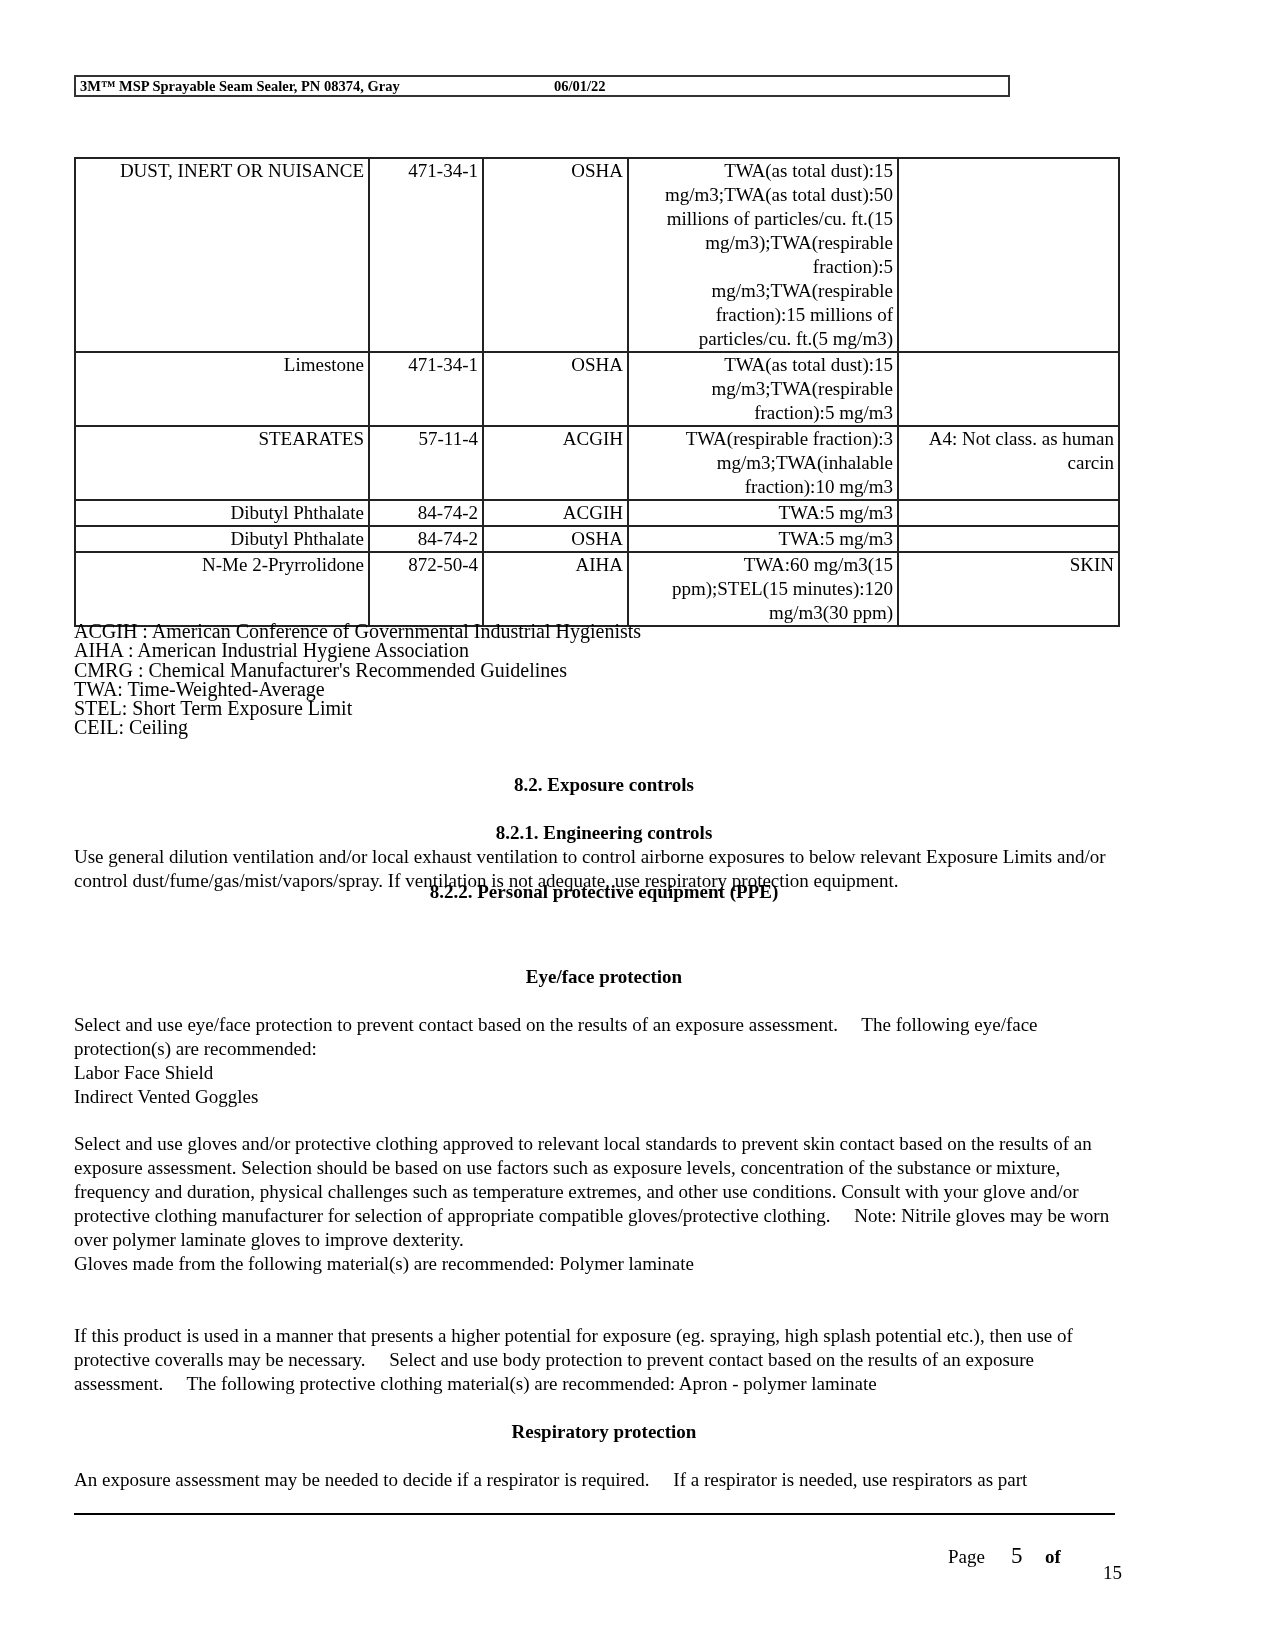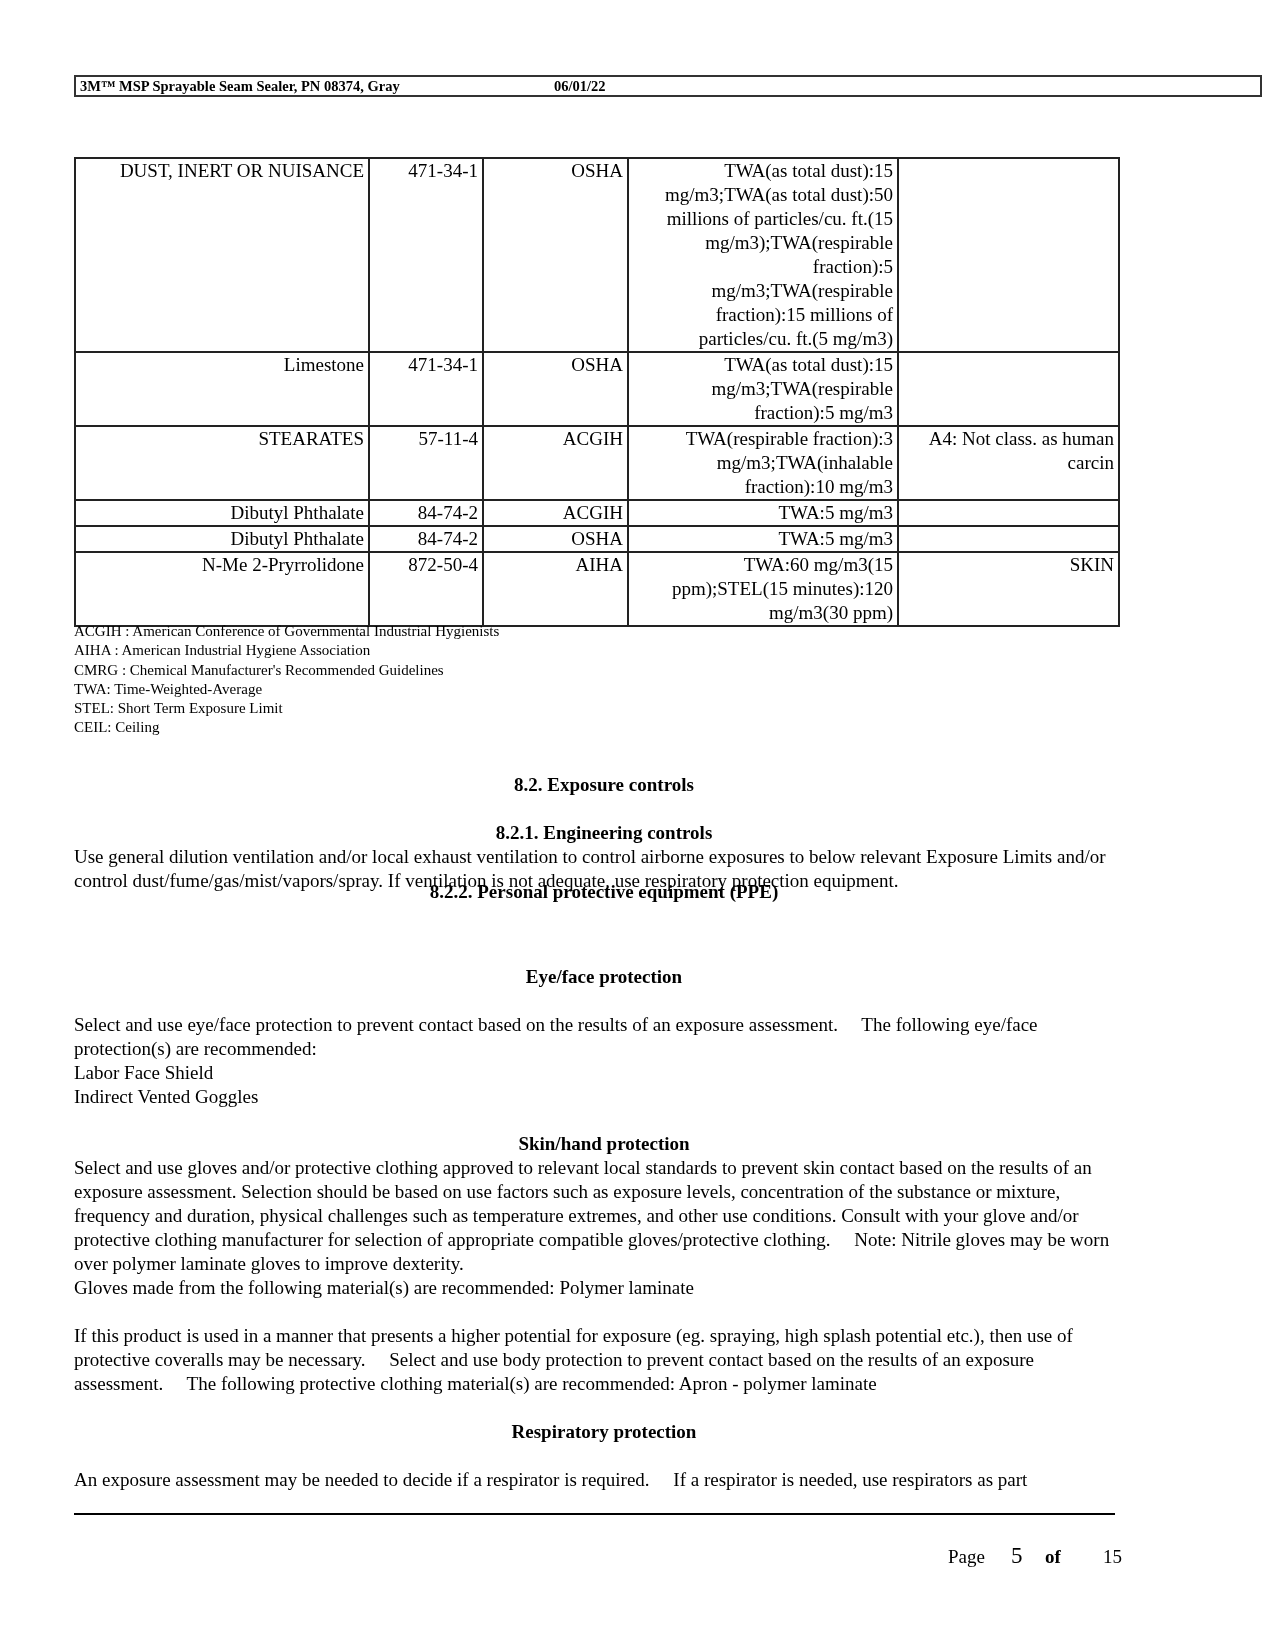--- a/index.html
+++ b/index.html
@@ -1,33 +1,33 @@
 <!DOCTYPE html>
 <html><head>
 <meta charset="utf-8">
 <style>
   html, body { margin:0; padding:0; background:#ffffff; }
   body { width:1275px; height:1650px; position:relative; overflow:hidden;
          font-family:"Liberation Serif", "DejaVu Serif", serif; color:#000; }
-  .hdr { position:absolute; left:74px; top:75px; width:1188px; height:22px;
+  .hdr { position:absolute; left:74px; top:75px; width:936px; height:22px;
          border:2px solid #333; box-sizing:border-box; font-weight:bold; font-size:14.5px;
          line-height:18px; padding-left:4px; }
   .hdr .date { position:absolute; left:478px; top:0; }
   table.exp { position:absolute; left:74px; top:157px; border-collapse:collapse;
               font-size:19px; line-height:24px; }
   table.exp td { border:2px solid #222; vertical-align:top; padding:0 4px;text-align:right; }
-  .legend { position:absolute; left:74px; top:622px; font-size:15px; line-height:19.3px; }
+  .legend { position:absolute; left:74px; top:622px; font-size:20px; line-height:19.3px; }
   .sec { position:absolute; left:74px; font-size:19px; line-height:24px; width:1060px; }
   .b { font-weight:bold;text-align:center; }
   .footline { position:absolute; left:74px; top:1513px; width:1041px; height:0; border-top:2px solid #000; }
   .pager { position:absolute; top:1546px; font-size:19px; }
   .pager .pl { position:absolute; left:948px; font-weight:normal; }
   .pager .pn { position:absolute; left:1011px; font-size:23px; top:-3px; }
   .pager .of { position:absolute; left:1045px; font-weight:bold;text-align:center; }
-  .pager .pt { position:absolute; left:1103px; }
+  .pager .pt { position:absolute; left:1103px;margin-top:16px; }
 </style>
 </head>
 <body>
 
 <div class="hdr">
   <span>3M™ MSP Sprayable Seam Sealer, PN 08374, Gray</span>
   <span class="date">06/01/22</span>
 </div>
 
 <table class="exp">
@@ -104,21 +104,20 @@
 
 <div class="sec b" style="top:965px">Eye/face protection</div>
 
 <div class="sec" style="top:1013px">
   <div>Select and use eye/face protection to prevent contact based on the results of an exposure assessment.  The following eye/face protection(s) are recommended:</div>
   <div>Labor Face Shield</div>
   <div>Indirect Vented Goggles</div>
 </div>
 
 <div class="sec" style="top:1132px">
-  <div class="b">Skin/hand protection</div>
   <div>Select and use gloves and/or protective clothing approved to relevant local standards to prevent skin contact based on the results of an exposure assessment. Selection should be based on use factors such as exposure levels, concentration of the substance or mixture, frequency and duration, physical challenges such as temperature extremes, and other use conditions. Consult with your glove and/or protective clothing manufacturer for selection of appropriate compatible gloves/protective clothing.  Note: Nitrile gloves may be worn over polymer laminate gloves to improve dexterity.</div>
   <div>Gloves made from the following material(s) are recommended: Polymer laminate</div>
 </div>
 
 <div class="sec" style="top:1324px">If this product is used in a manner that presents a higher potential for exposure (eg. spraying, high splash potential etc.), then use of protective coveralls may be necessary.  Select and use body protection to prevent contact based on the results of an exposure assessment.  The following protective clothing material(s) are recommended: Apron - polymer laminate</div>
 
 <div class="sec b" style="top:1420px">Respiratory protection</div>
 
 <div class="sec" style="top:1468px">An exposure assessment may be needed to decide if a respirator is required.  If a respirator is needed, use respirators as part</div>
 

